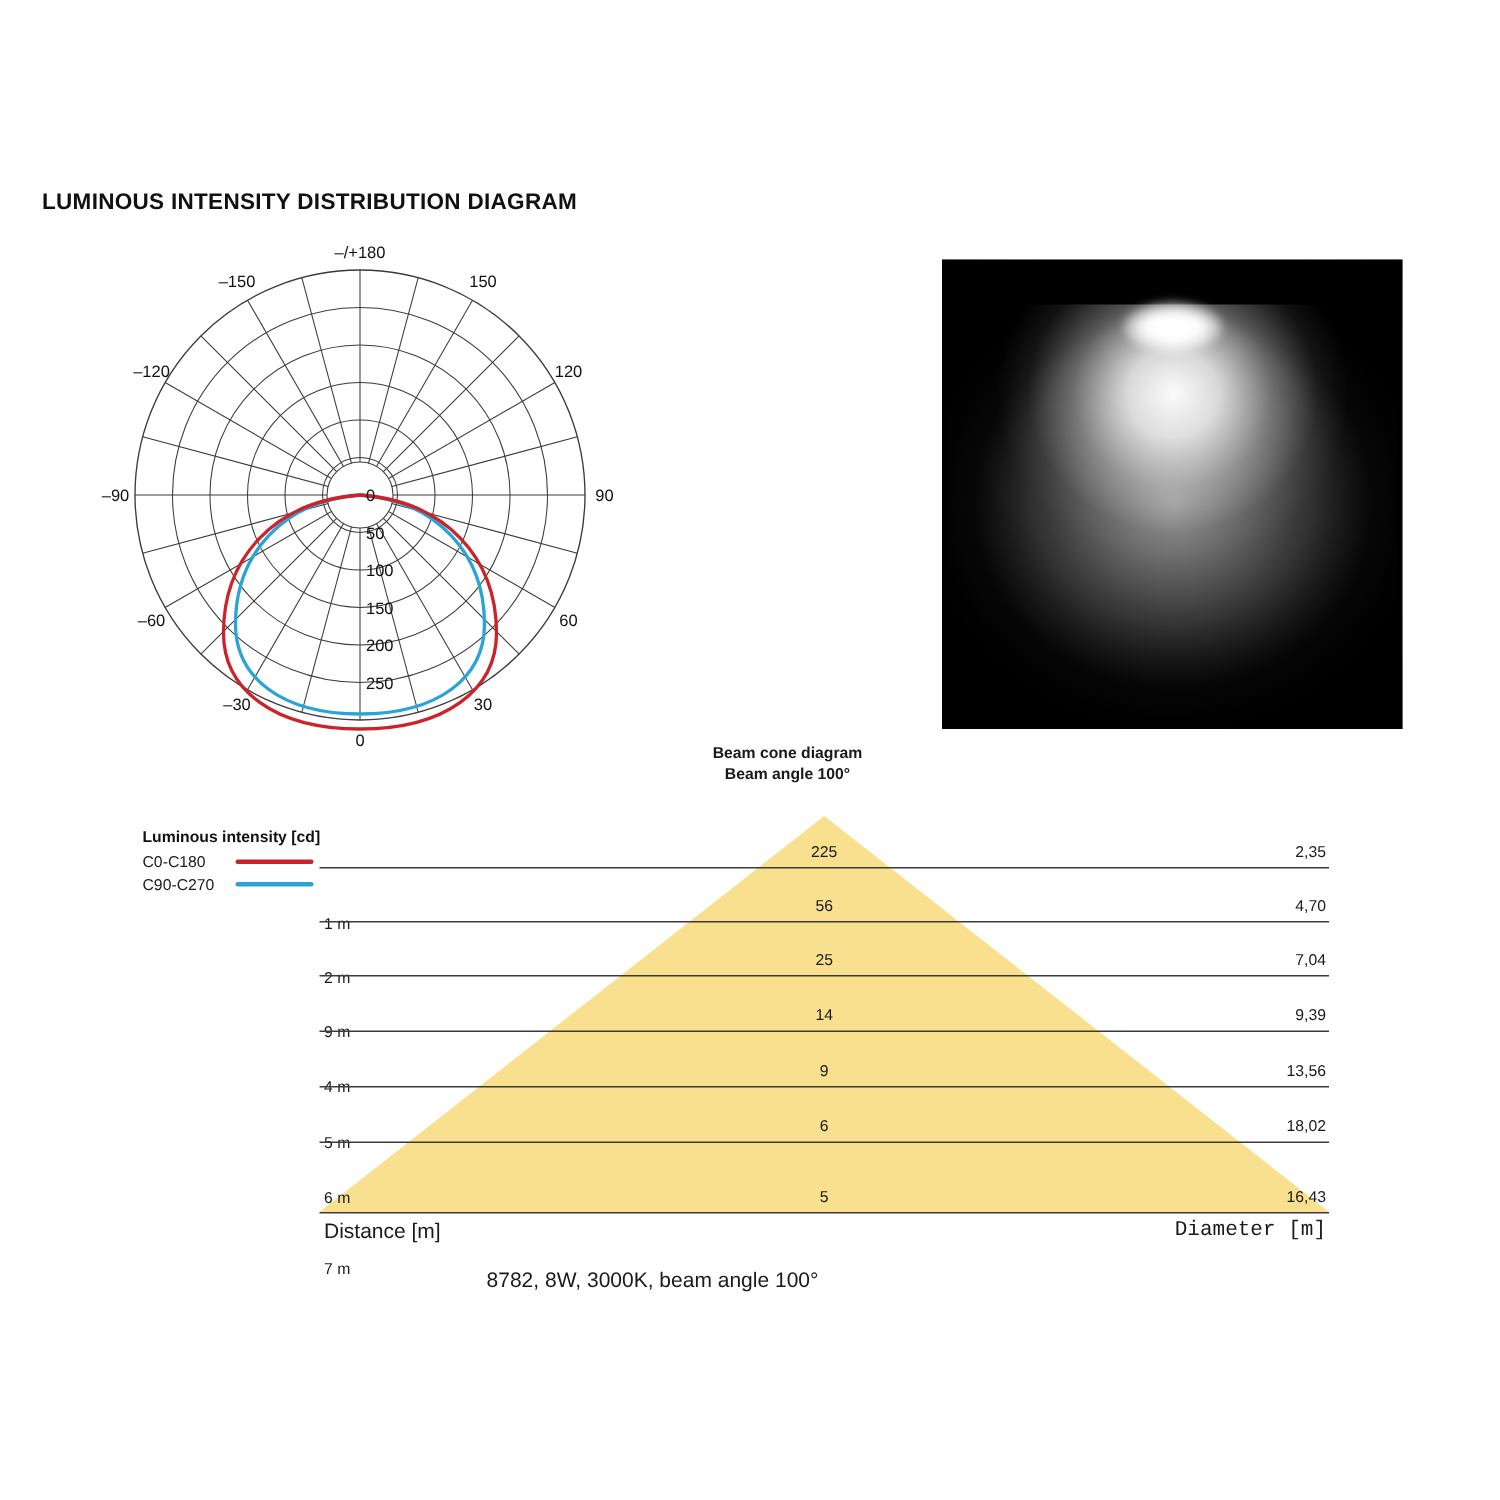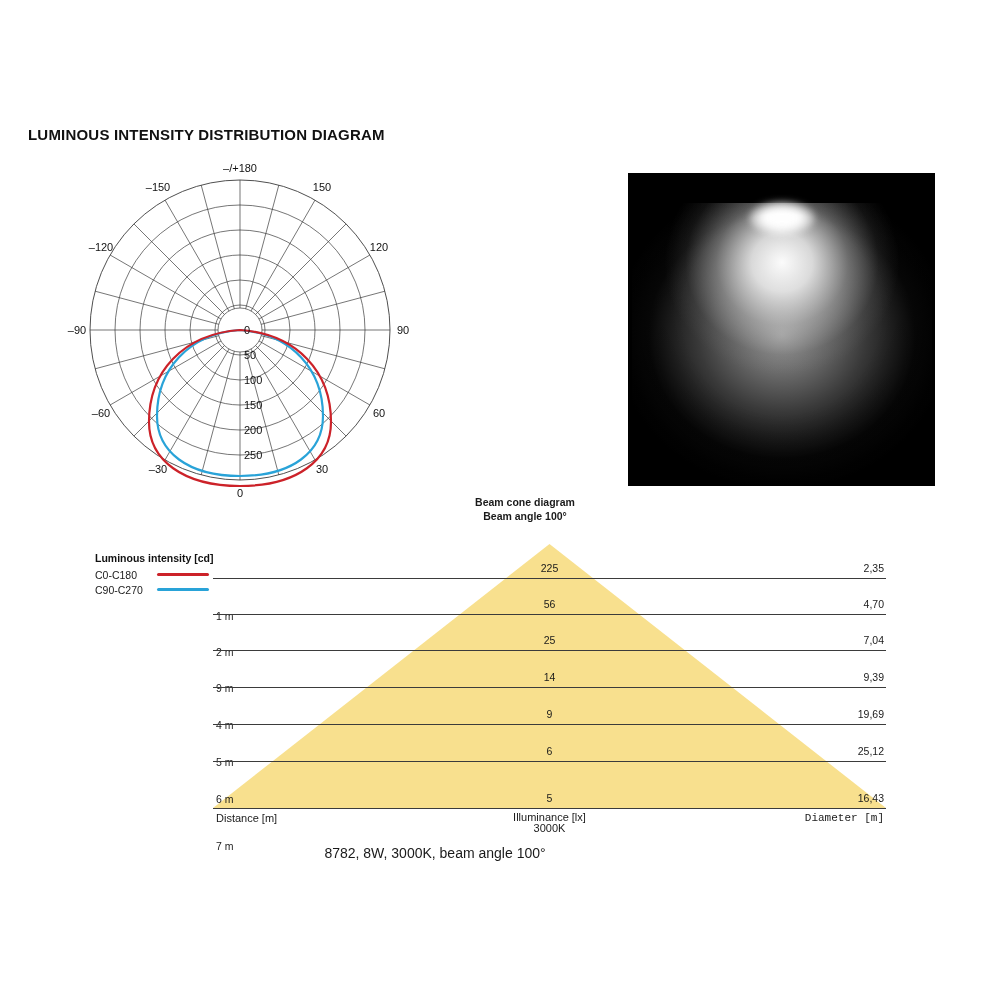--- a/index.html
+++ b/index.html
@@ -156,21 +156,21 @@
     right: 2px;
     top: -16px;
     font-size: 10.5px;
   }
   #cone-footer {
     position: absolute;
     left: 213px;
     top: 812px;
     width: 673px;
     height: 26px;
-    font-size: 11px;
+    font-size: 14px;
   }
   #cone-footer .f-left { position: absolute; left: 3px; top: 0; }
   #cone-footer .f-mid {
     position: absolute; left: 0; width: 673px; text-align: center; top: 0;
     line-height: 11px;
   }
   #cone-footer .f-right { position: absolute; right: 2px; top: 0; font-family: Liberation Mono, monospace; }
 
   #caption {
     position: absolute;
@@ -300,40 +300,36 @@
   <div class="cone-row" style="top:147px">
     <span class="rule"></span>
     <span class="dist">4 m</span>
     <span class="lux">14</span>
     <span class="dia">9,39</span>
   </div>
   <div class="cone-row" style="top:184px">
     <span class="rule"></span>
     <span class="dist">5 m</span>
     <span class="lux">9</span>
-    <span class="dia">19,69</span>
+    <span class="dia">13,56</span>
   </div>
   <div class="cone-row" style="top:221px">
     <span class="rule"></span>
     <span class="dist">6 m</span>
     <span class="lux">6</span>
-    <span class="dia">25,12</span>
+    <span class="dia">18,02</span>
   </div>
   <div class="cone-row" style="top:268px">
     <span class="rule"></span>
     <span class="dist">7 m</span>
     <span class="lux">5</span>
     <span class="dia">16,43</span>
   </div>
 </div>
 
 <div id="cone-footer">
   <span class="f-left">Distance [m]</span>
-  <span class="f-mid">
-    <span>Illuminance [lx]</span><br>
-    <span>3000K</span>
-  </span>
   <span class="f-right">Diameter [m]</span>
 </div>
 
 <div id="caption">
   <span class="cap-inner">8782, 8W, 3000K, beam angle 100°</span>
 </div>
 
 </body></html>

